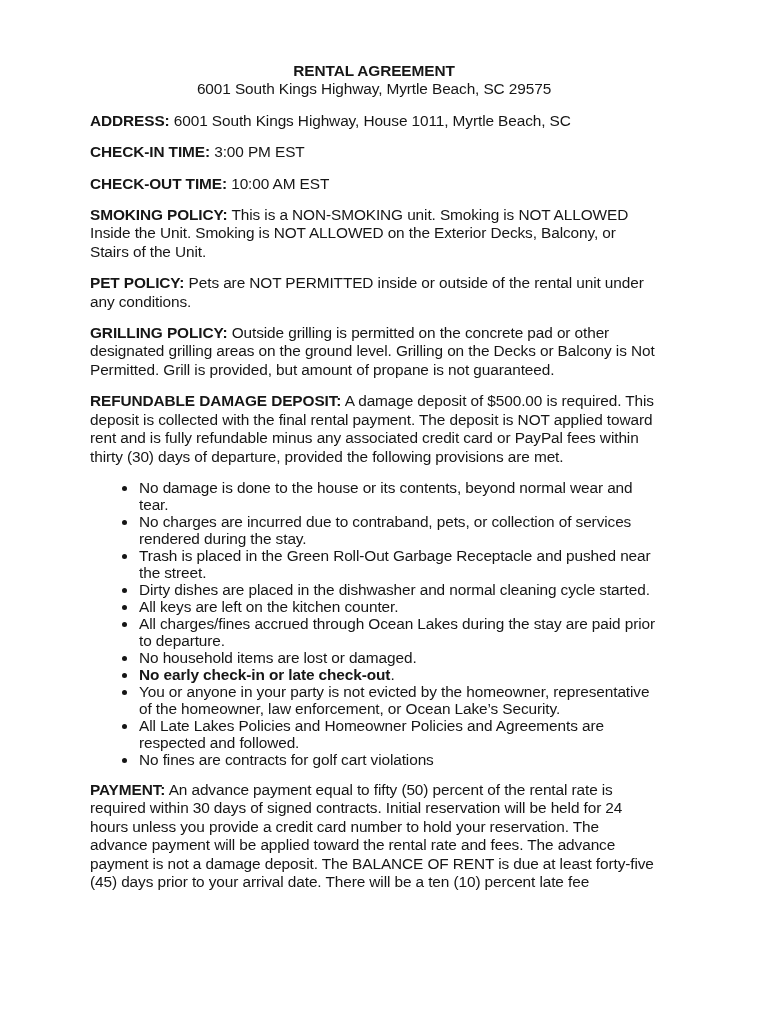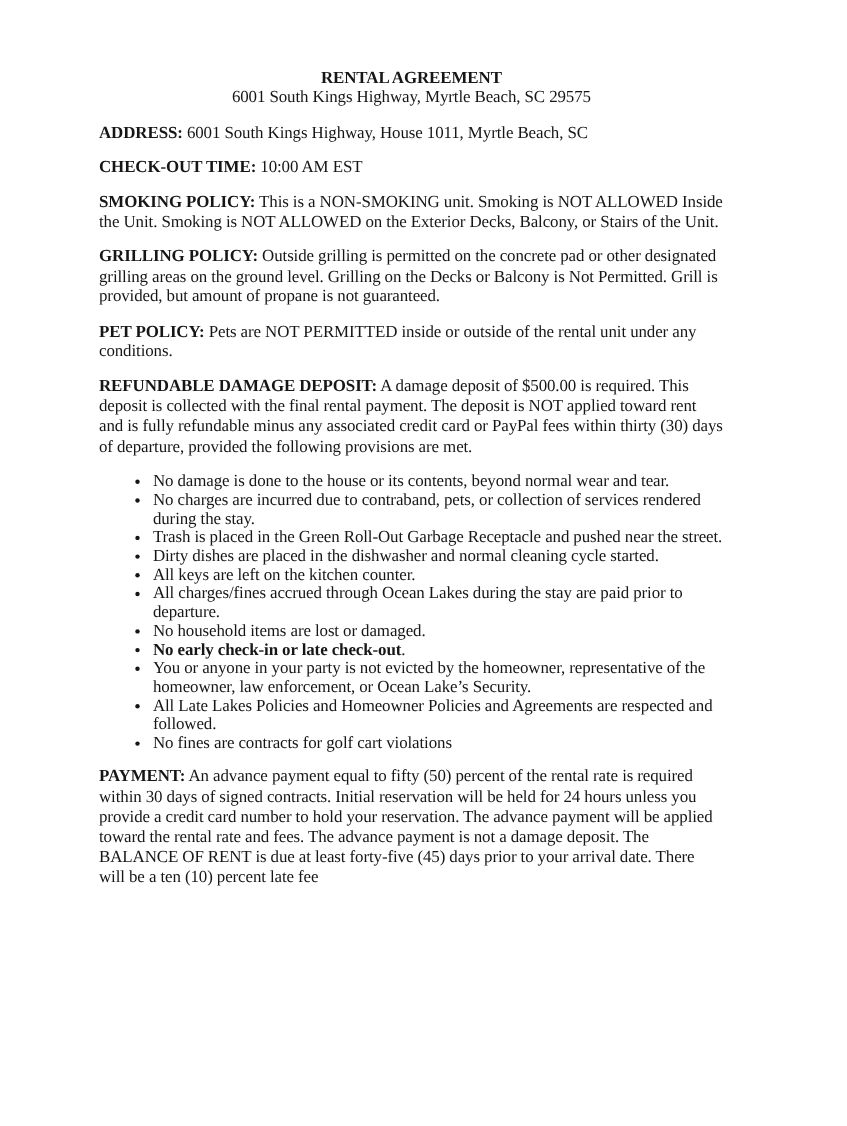--- a/index.html
+++ b/index.html
@@ -7,21 +7,21 @@
     padding: 0;
     background: #ffffff;
   }
   .page {
     position: relative;
     width: 770px;
     height: 1024px;
     box-sizing: border-box;
     background: #ffffff;
     padding: 62px 112px 0 90px;
-    font-family: Liberation Serif, serif;
+    font-family: Liberation Sans, sans-serif;
     font-size: 15.4px;
     line-height: 18.4px;
     letter-spacing: -0.1px;
     color: #161616;
     overflow: hidden;
   }
   .doc-header {
     text-align: center;
     margin: 0 0 13px 0;
   }
@@ -46,30 +46,31 @@
 
 <div class="page">
 
   <div class="doc-header">
     <div class="line bold">RENTAL AGREEMENT</div>
     <div class="line">6001 South Kings Highway, Myrtle Beach, SC 29575</div>
   </div>
 
   <p><span class="bold">ADDRESS:</span> <span>6001 South Kings Highway, House 1011, Myrtle Beach, SC</span></p>
 
+  <p><span class="bold">CHECK-IN TIME:</span> <span>3:00 PM EST</span></p>
 
   <p><span class="bold">CHECK-OUT TIME:</span> <span>10:00 AM EST</span><br>
   </p>
 
 
   <p><span class="bold">SMOKING POLICY:</span> <span>This is a NON-SMOKING unit. Smoking is NOT ALLOWED Inside the Unit.  Smoking is NOT ALLOWED on the Exterior Decks, Balcony, or Stairs of the Unit.</span></p>
 
+  <p><span class="bold">PET POLICY:</span> <span>Pets are NOT PERMITTED inside or outside of the rental unit under any conditions.</span></p>
+
   <p><span class="bold">GRILLING POLICY:</span> <span>Outside grilling is permitted on the concrete pad or other designated grilling areas on the ground level. Grilling on the Decks or Balcony is Not Permitted. Grill is provided, but amount of propane is not guaranteed.</span></p>
-
-  <p><span class="bold">PET POLICY:</span> <span>Pets are NOT PERMITTED inside or outside of the rental unit under any conditions.</span></p>
 
   <p><span class="bold">REFUNDABLE DAMAGE DEPOSIT:</span> <span>A damage deposit of $500.00 is required. This deposit is collected with the final rental payment. The deposit is NOT applied toward rent and is fully refundable minus any associated credit card or PayPal fees within thirty (30) days of departure, provided the following provisions are met.</span></p>
 
   <ul class="provisions">
     <li>No damage is done to the house or its contents, beyond normal wear and tear.</li>
     <li>No charges are incurred due to contraband, pets, or collection of services rendered during the stay.</li>
     <li>Trash is placed in the Green Roll-Out Garbage Receptacle and pushed near the street.</li>
     <li>Dirty dishes are placed in the dishwasher and normal cleaning cycle started.</li>
     <li>All keys are left on the kitchen counter.</li>
     <li>All charges/fines accrued through Ocean Lakes during the stay are paid prior to departure.</li>

